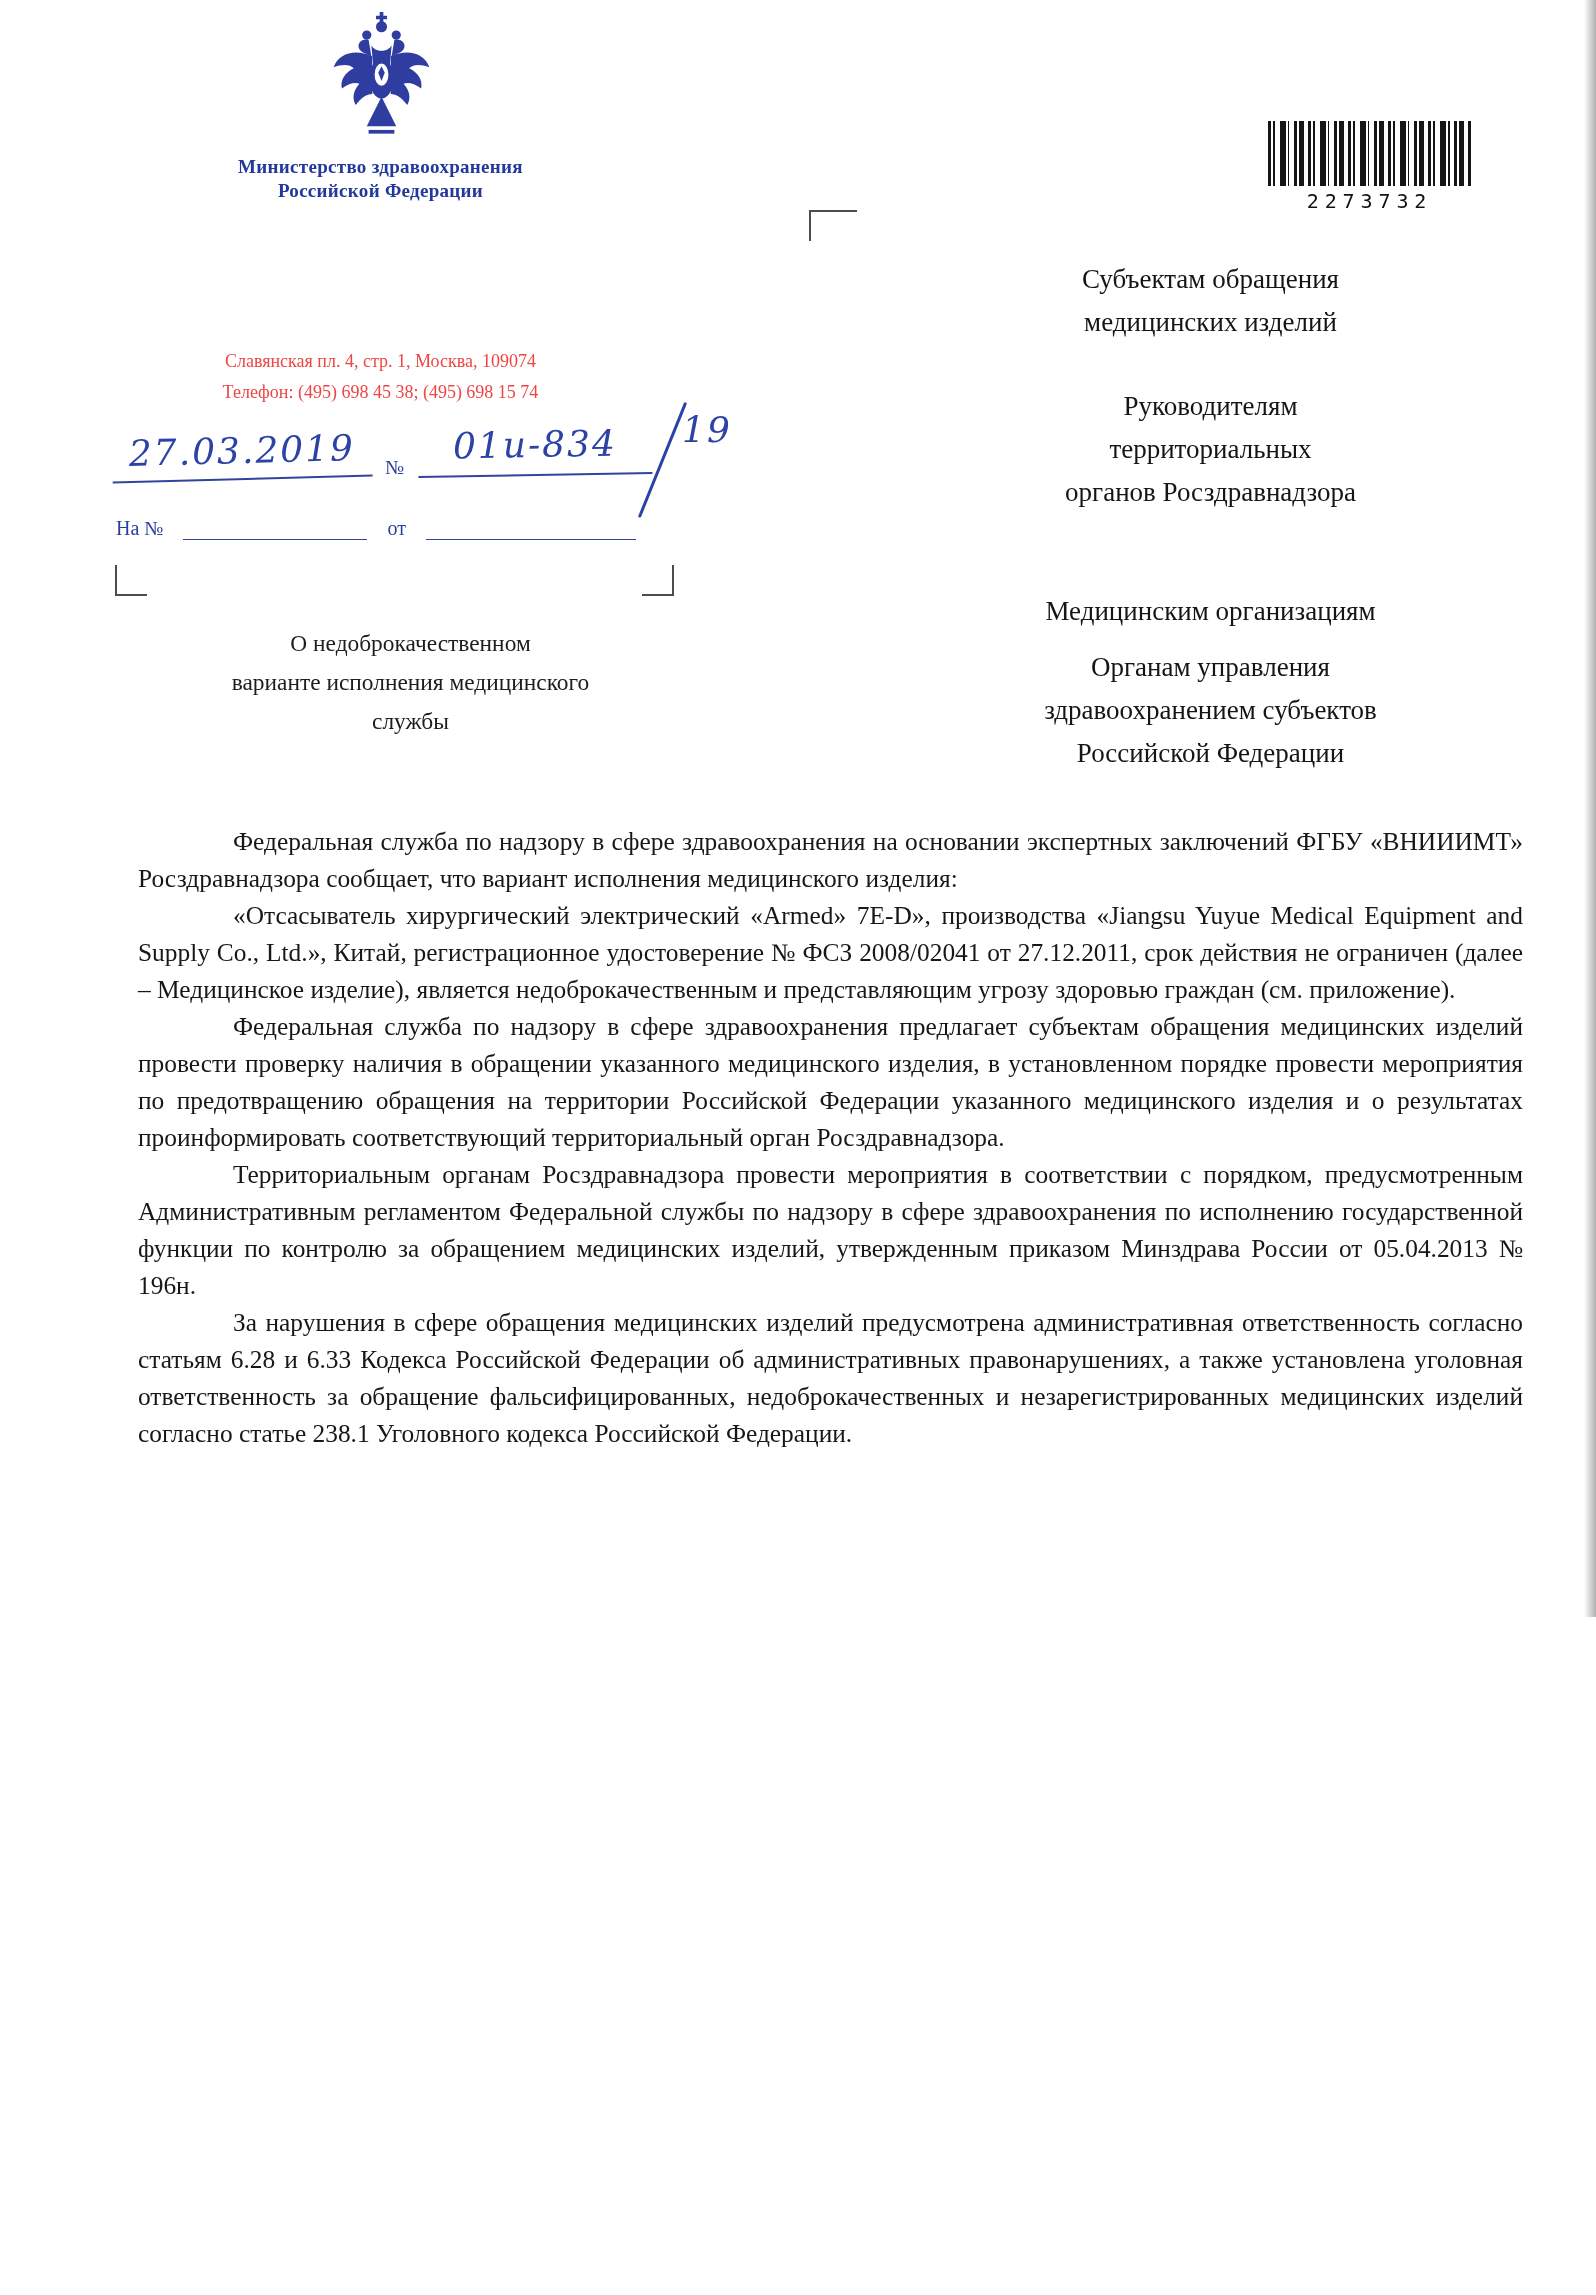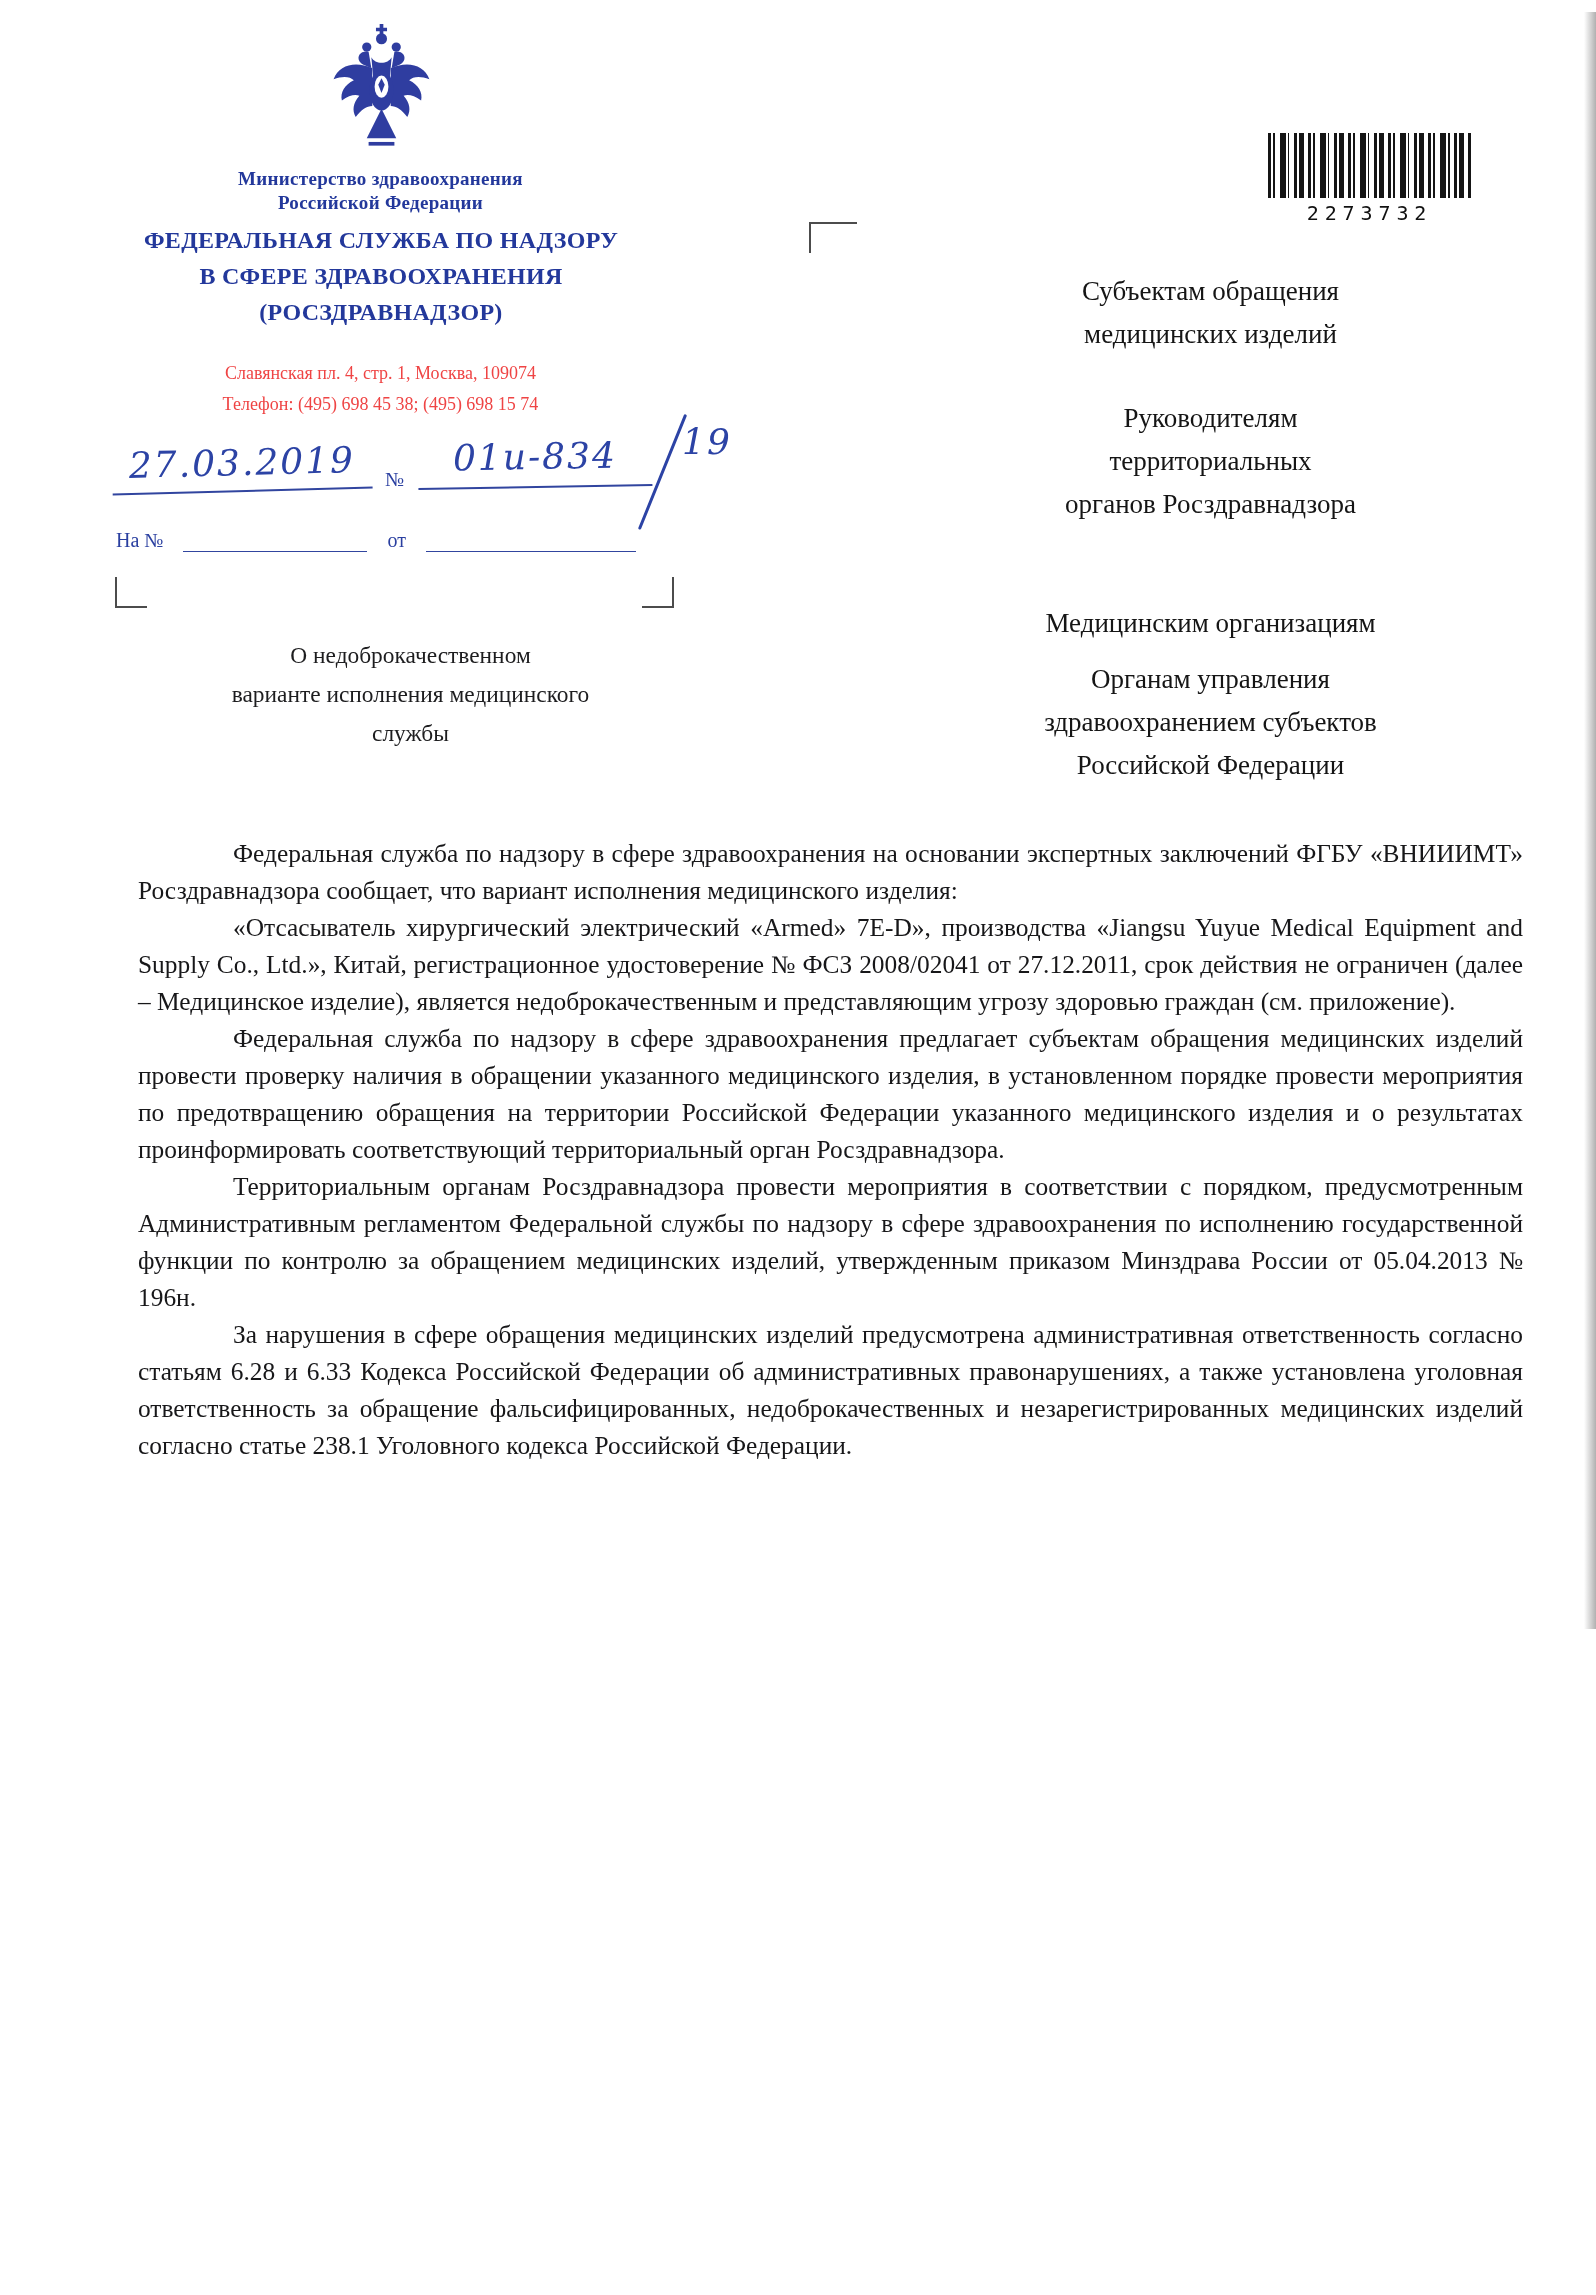--- a/index.html
+++ b/index.html
@@ -4,21 +4,20 @@
 <style>
   html, body { margin: 0; padding: 0; background: #ffffff; }
   .page {
     position: relative;
     width: 1596px;
     height: 1617px;
     background: #ffffff;
     font-family: "Liberation Serif", serif;
     color: #161616;
     overflow: hidden;
-    margin-top: 12px;
   }
   .pre { white-space: pre-line; }
 
   
   .emblem { position: absolute; left: 326px; top: 11.7px; width: 111px; height: 130px; }
   .ministry {
     position: absolute; left: 91px; top: 155px; width: 579px;
     text-align: center; color: #23389b; font-weight: bold;
     font-size: 19px; line-height: 24px; letter-spacing: 0.3px;
   }
@@ -146,23 +145,20 @@
         <path d="M60 92 L44 124 h32 z"></path>
         <path d="M46 128 h28 v4 h-28 z"></path>
       </g>
       <ellipse cx="60" cy="68" rx="7.5" ry="12" fill="#ffffff"></ellipse>
       <path d="M60 59 l3.5 7 -3.5 9 -3.5 -9 z" fill="#2f3da0"></path>
     </svg>
   </div>
 
   <div class="ministry pre">Министерство здравоохранения
 Российской Федерации</div>
-  <div class="service pre">ФЕДЕРАЛЬНАЯ СЛУЖБА ПО НАДЗОРУ
-В СФЕРЕ ЗДРАВООХРАНЕНИЯ
-(РОСЗДРАВНАДЗОР)</div>
   <div class="org-contacts">
     <div>Славянская пл. 4, стр. 1, Москва, 109074</div>
     <div>Телефон: (495) 698 45 38; (495) 698 15 74</div>
   </div>
 
   <div class="ref-date hand">27.03.2019</div>
   <div class="ref-no-sign">№</div>
   <div class="ref-number hand">01и-834</div>
   <div class="ref-slash"></div>
   <div class="ref-year hand">19</div>

